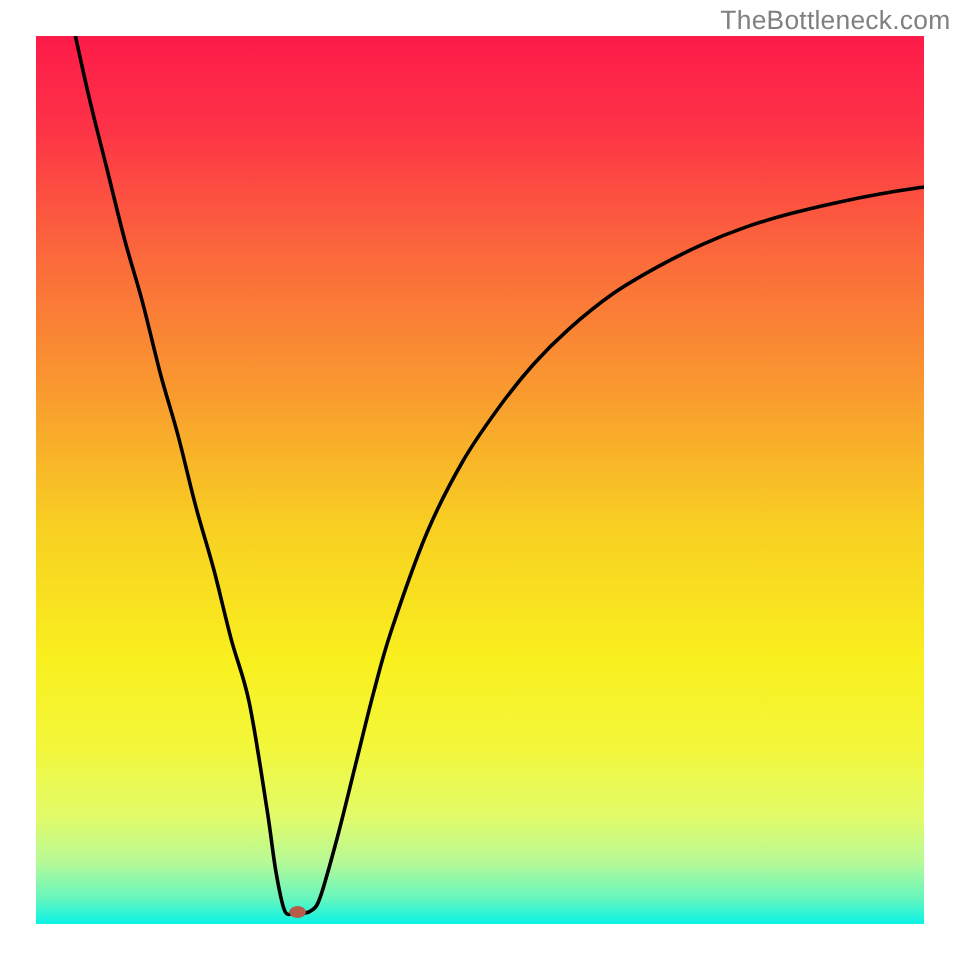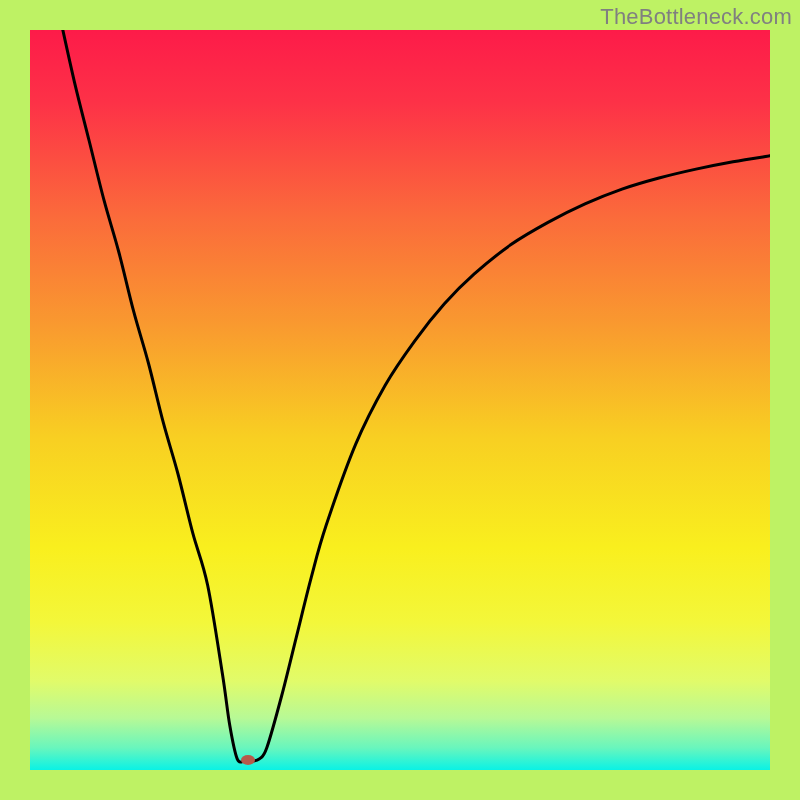--- a/index.html
+++ b/index.html
@@ -9,21 +9,21 @@
     height: 800px;
     background: #000;
     font-family: Arial, Helvetica, sans-serif;
   }
   .frame {
     position: absolute;
     left: 0;
     top: 0;
     width: 800px;
     height: 800px;
-    background: #bef264;
+    background: #ffffff;
   }
   .plot {
     position: absolute;
     left: 30px;
     top: 30px;
     width: 740px;
     height: 740px;
     overflow: hidden;
   }
   .gradient {

